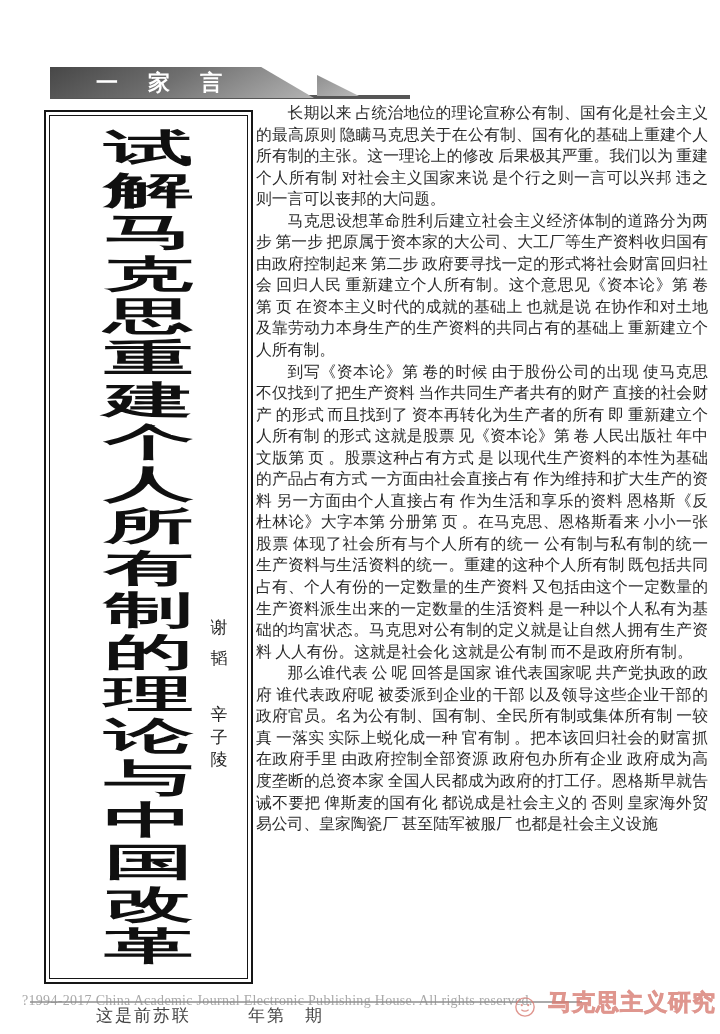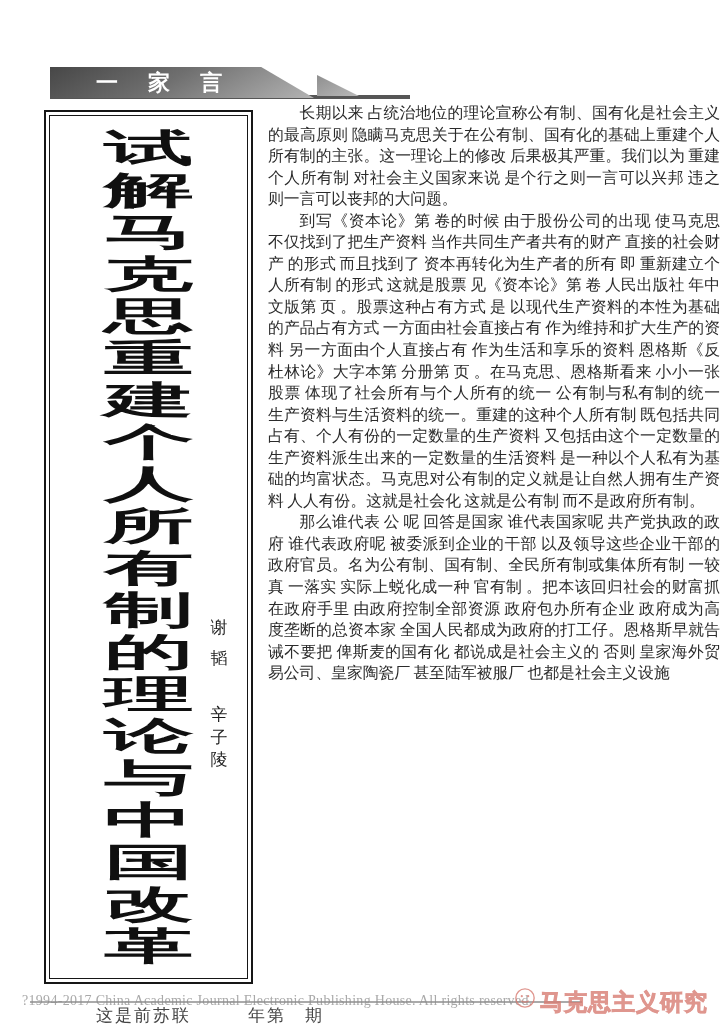--- a/index.html
+++ b/index.html
@@ -59,21 +59,21 @@
   .author{
     position:absolute;left:206px;width:26px;
     text-align:center;color:#1d1d1d;
     font-size:17px;
   }
   .author-1{top:612px;line-height:31px;}
   .author-2{top:704px;line-height:22.5px;}
 
   
   .body-text{
-    position:absolute;left:268px;top:102px;width:452px;height:902px;
+    position:absolute;left:256px;top:102px;width:452px;height:902px;
     overflow:hidden;
     font-size:15.8px;line-height:21.55px;
     text-align:justify;color:#2b2b2b;
     word-spacing:-1px;
   }
   .body-text p{margin:0;text-indent:2em;}
 
   
   .footer-copyright{
     position:absolute;left:22px;top:993px;width:690px;
@@ -84,21 +84,21 @@
   .strike-line{
     position:absolute;left:30px;top:1001px;width:552px;height:1.5px;
     background:#8d8d8d;opacity:0.75;
   }
   .footer-journal{
     position:absolute;left:96px;top:1004px;
     font-size:17px;color:#454545;letter-spacing:2px;white-space:pre;
   }
   .watermark{
     position:absolute;left:514px;top:987px;
-    display:flex;align-items:flex-start;gap:4px;
+    display:flex;align-items:flex-end;gap:12px;
     opacity:0.8;
   }
   .wm-icon{display:inline-flex;}
   .wm-text{
     font-size:23px;font-weight:600;letter-spacing:1px;white-space:nowrap;
     -webkit-text-stroke:0.8px currentColor;
   }
 </style>
 </head>
 <body>
@@ -142,20 +142,21 @@
       <div>韬</div>
     </div>
   <div class="author author-2" id="author-2">
       <div>辛</div>
       <div>子</div>
       <div>陵</div>
     </div>
 
   <div class="body-text" id="paragraphs">
       <p>长期以来 占统治地位的理论宣称公有制、国有化是社会主义的最高原则 隐瞒马克思关于在公有制、国有化的基础上重建个人所有制的主张。这一理论上的修改 后果极其严重。我们以为 重建个人所有制 对社会主义国家来说 是个行之则一言可以兴邦 违之则一言可以丧邦的大问题。</p>
+      <p>马克思设想革命胜利后建立社会主义经济体制的道路分为两步 第一步 把原属于资本家的大公司、大工厂等生产资料收归国有 由政府控制起来 第二步 政府要寻找一定的形式将社会财富回归社会 回归人民 重新建立个人所有制。这个意思见《资本论》第 卷第  页  在资本主义时代的成就的基础上 也就是说 在协作和对土地及靠劳动力本身生产的生产资料的共同占有的基础上 重新建立个人所有制。</p>
       <p>到写《资本论》第 卷的时候 由于股份公司的出现 使马克思不仅找到了把生产资料 当作共同生产者共有的财产 直接的社会财产 的形式 而且找到了 资本再转化为生产者的所有  即 重新建立个人所有制 的形式 这就是股票 见《资本论》第 卷 人民出版社  年中文版第  页 。股票这种占有方式 是 以现代生产资料的本性为基础的产品占有方式 一方面由社会直接占有 作为维持和扩大生产的资料 另一方面由个人直接占有 作为生活和享乐的资料 恩格斯《反杜林论》大字本第 分册第  页 。在马克思、恩格斯看来 小小一张股票 体现了社会所有与个人所有的统一 公有制与私有制的统一 生产资料与生活资料的统一。重建的这种个人所有制 既包括共同占有、个人有份的一定数量的生产资料 又包括由这个一定数量的生产资料派生出来的一定数量的生活资料 是一种以个人私有为基础的均富状态。马克思对公有制的定义就是让自然人拥有生产资料 人人有份。这就是社会化 这就是公有制 而不是政府所有制。</p>
       <p>那么谁代表 公 呢  回答是国家 谁代表国家呢  共产党执政的政府 谁代表政府呢  被委派到企业的干部 以及领导这些企业干部的政府官员。名为公有制、国有制、全民所有制或集体所有制 一较真 一落实 实际上蜕化成一种 官有制 。把本该回归社会的财富抓在政府手里 由政府控制全部资源 政府包办所有企业 政府成为高度垄断的总资本家 全国人民都成为政府的打工仔。恩格斯早就告诫不要把 俾斯麦的国有化 都说成是社会主义的   否则 皇家海外贸易公司、皇家陶瓷厂 甚至陆军被服厂 也都是社会主义设施</p>
     </div>
 
   <div class="footer-copyright">?1994-2017 China Academic Journal Electronic Publishing House. All rights reserved.</div>
   <div class="strike-line"></div>
   <div class="footer-journal">这是前苏联　　　年第　期</div>
 
   <div class="watermark" style="color: rgb(216, 124, 115);">
     <span class="wm-icon">

